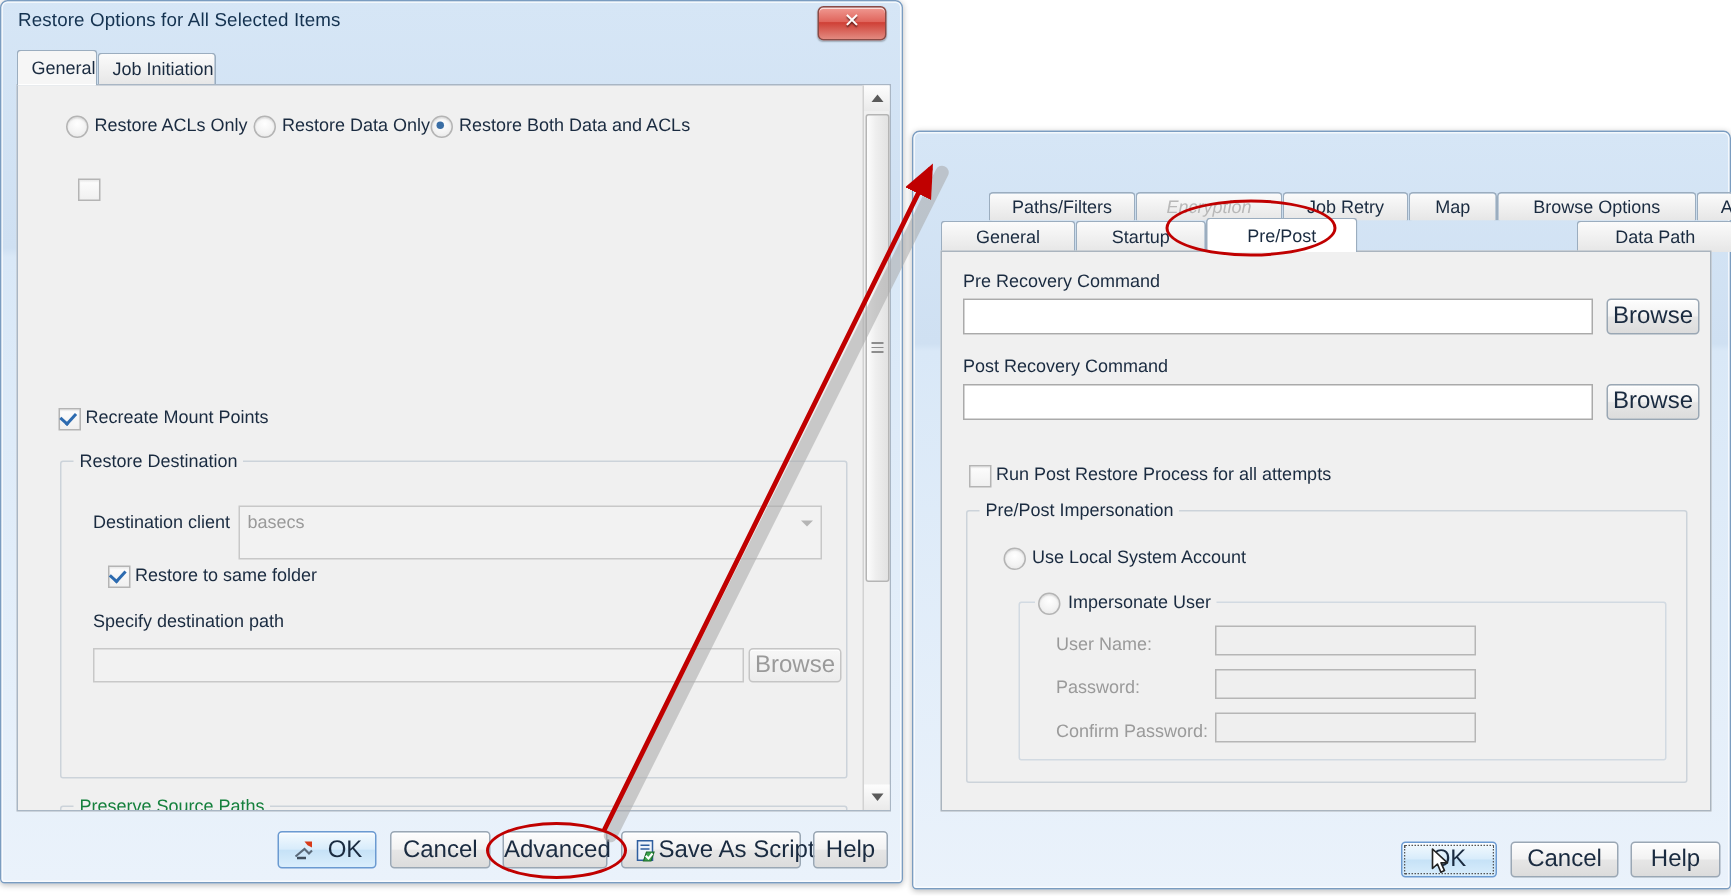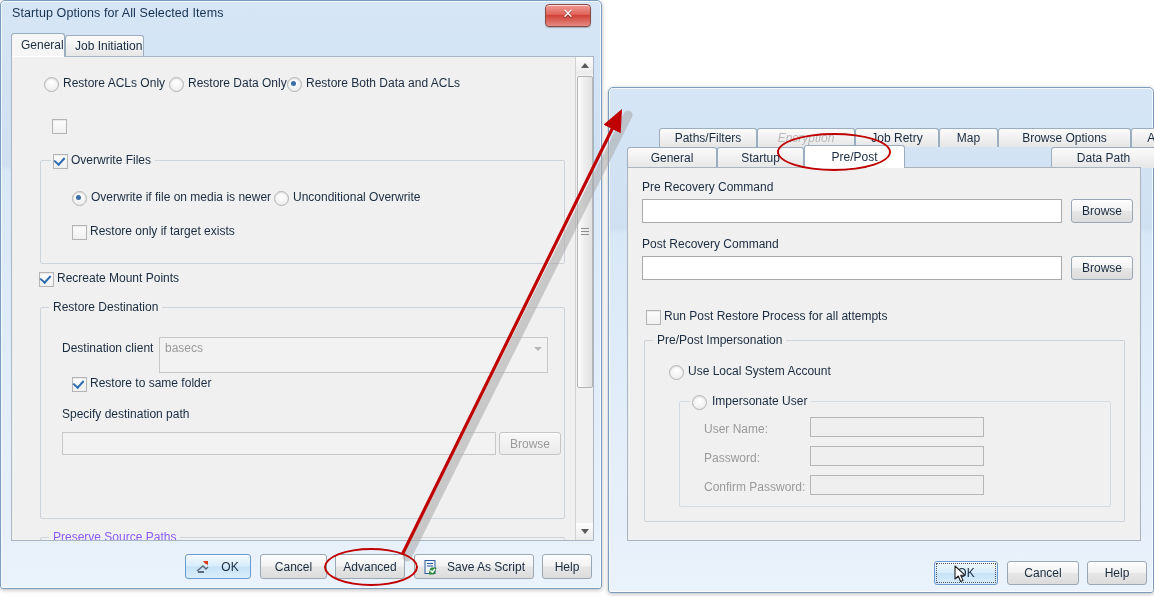--- a/index.html
+++ b/index.html
@@ -81,36 +81,36 @@
     background:linear-gradient(to bottom,#fdfdfd,#f0f0f0);
     box-shadow:inset 0 1px 1px rgba(0,0,0,.08);}
   .check.on::after{content:"";position:absolute;left:2px;top:0px;width:5px;height:8px;
     border:solid #2d6bb0;border-width:0 2px 2px 0;transform:rotate(42deg);}
 
   .group{position:absolute;box-sizing:border-box;border:1px solid #ccd3da;border-radius:2px;}
   .group > .glabel{
     position:absolute;top:-8px;left:8px;background:#f0f0f0;padding:0 4px;
     font-size:12px;color:#1a2b40;white-space:nowrap;
   }
-  .group.dim > .glabel{color:#8b5cf6;}
+  .group.dim > .glabel{color:#15803d;}
 
   .input{
     position:absolute;box-sizing:border-box;
     border:1px solid #aaaaaa;background:#ffffff;
     font-size:12px;color:#444;padding:2px 4px;
     font-family:"Liberation Sans",sans-serif;
   }
   .input.dis{background:#f2f2f2;border-color:#c8c8c8;color:#9a9a9a;}
   .input.flat{border:1px solid #b6b6b6;background:#efefef;}
 
   .btn{
     position:absolute;box-sizing:border-box;
     border:1px solid #9aa7b4;border-radius:3px;
     background:linear-gradient(to bottom,#fdfdfd 0%,#f2f2f2 48%,#e6e6e6 52%,#dcdcdc 100%);
-    font-size:12px;color:#1a2b40;text-align:center;cursor:pointer;
+    font-size:16px;color:#1a2b40;text-align:center;cursor:pointer;
     box-shadow:inset 0 1px 0 rgba(255,255,255,.8);
     white-space:nowrap;
   }
   .btn.dis{color:#9a9a9a;border-color:#c5c5c5;
     background:linear-gradient(to bottom,#f7f7f7,#ececec);}
   .btn.default{
     border:1px solid #6b9ad1;
     background:linear-gradient(to bottom,#f4fafe 0%,#d8ecfb 48%,#c6e2f7 52%,#daeefc 100%);
   }
   .btn.focus{outline:1px dotted #555;outline-offset:-3px;}
@@ -149,21 +149,21 @@
   #anno{position:absolute;left:0;top:0;width:1154px;height:597px;pointer-events:none;z-index:60;}
   .ellipse{position:absolute;border:2px solid #c00000;border-radius:50%;pointer-events:none;z-index:61;}
 </style>
 </head>
 <body>
 
 <div class="win frame" style="left:0px;top:0px;width:602px;height:589px;">
   <div class="frame-inner"></div>
 
   <div class="titlebar">
-    <div class="title-text">Startup Options for All Selected Items</div>
+    <div class="title-text">Restore Options for All Selected Items</div>
     <div class="closebtn" style="right:10px;"></div>
   </div>
 
   <div class="tabstrip" style="left:10px;top:32px;width:580px;">
     <div class="tab sel" style="left:0px;width:54px;">
       <span>General</span>
     </div>
     <div class="tab" style="left:54px;width:79px;margin-top:25px;">
       <span>Job Initiation</span>
     </div>
@@ -187,35 +187,20 @@
       <div class="lbl" style="left:51px;top:19px;">Restore ACLs Only</div>
 
       <div class="radio" style="left:157px;top:20px;"></div>
       <div class="lbl" style="left:176px;top:19px;">Restore Data Only</div>
 
       <div class="radio on" style="left:275px;top:20px;"></div>
       <div class="lbl" style="left:294px;top:19px;text-align:center;">Restore Both Data and ACLs</div>
 
       <div class="check" style="left:40px;top:62px;"></div>
 
-      <div class="group" style="left:28px;top:103px;width:525px;height:104px;">
-        <div class="glabel" style="left:10px;padding-left:20px;">
-          <span>Overwrite Files</span>
-        </div>
-        <div class="check on" style="left:12px;top:-7px;"></div>
-
-        <div class="radio on" style="left:31px;top:30px;"></div>
-        <div class="lbl" style="left:50px;top:29px;">Overwrite if file on media is newer</div>
-
-        <div class="radio" style="left:233px;top:30px;"></div>
-        <div class="lbl" style="left:252px;top:29px;">Unconditional Overwrite</div>
-
-        <div class="check" style="left:31px;top:64px;"></div>
-        <div class="lbl" style="left:49px;top:63px;">Restore only if target exists</div>
-      </div>
 
       <div class="check on" style="left:27px;top:215px;"></div>
       <div class="lbl" style="left:45px;top:214px;">Recreate Mount Points</div>
 
       <div class="group" style="left:28px;top:250px;width:525px;height:212px;">
         <div class="glabel">Restore Destination</div>
 
         <div class="lbl" style="left:21px;top:33px;">Destination client</div>
         <div class="combo" style="left:118px;top:29px;width:389px;height:36px;">
           <div class="ctext">basecs</div>

